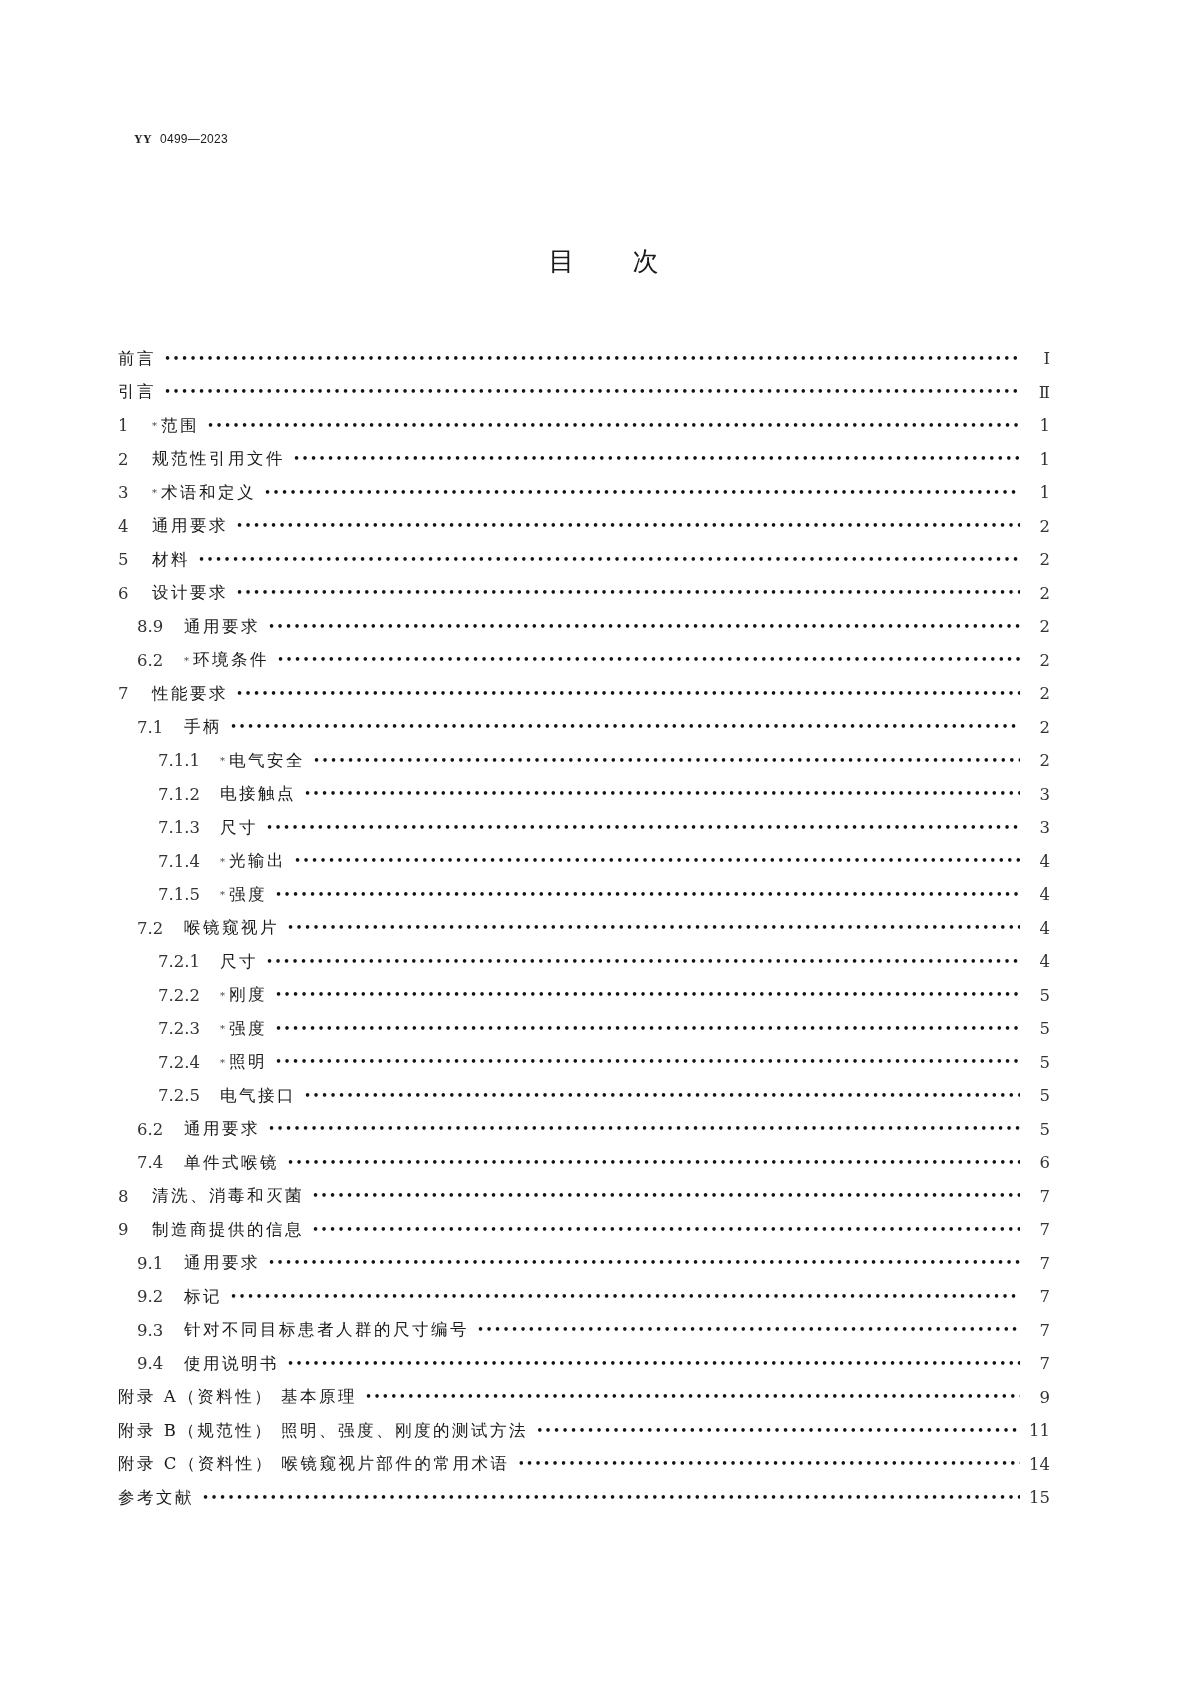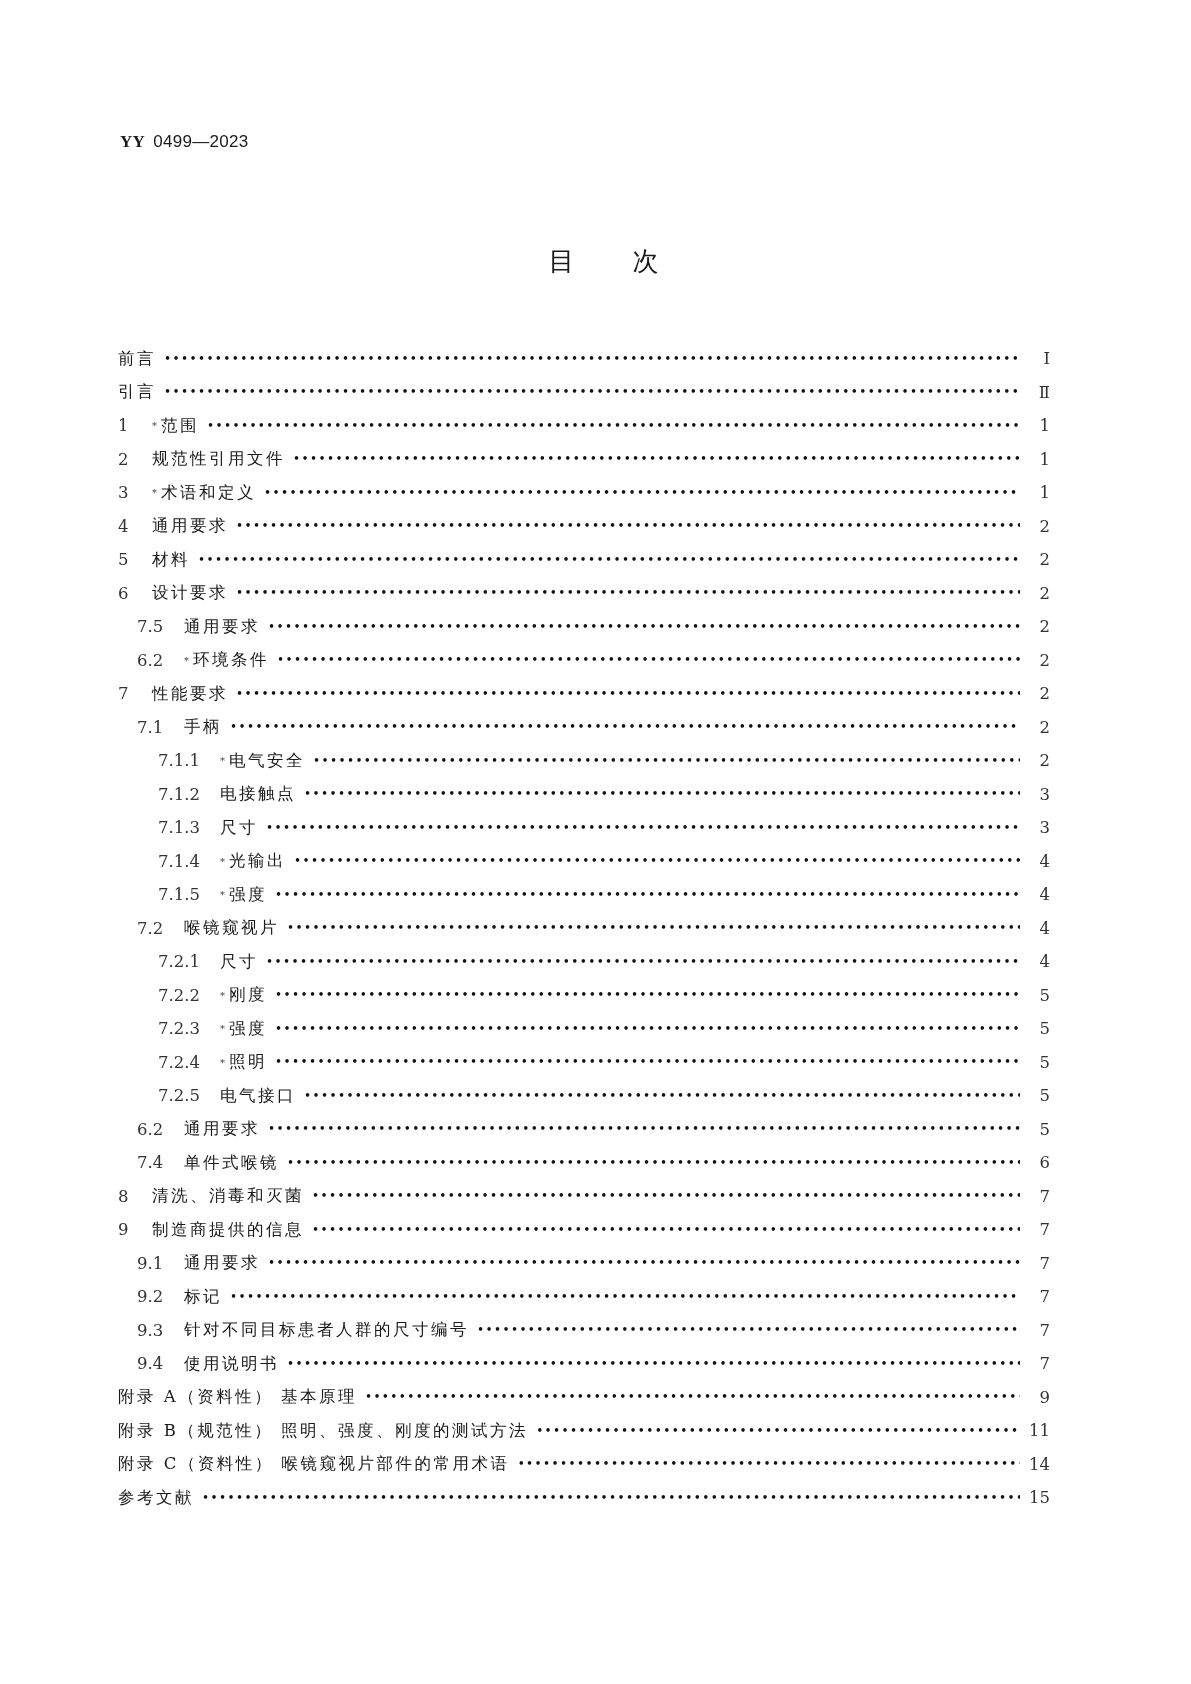--- a/index.html
+++ b/index.html
@@ -1,18 +1,18 @@
 <!DOCTYPE html>
 <html><head>
 <meta charset="utf-8">
 <style>
   html, body { margin: 0; padding: 0; background: #ffffff; }
   body { width: 1191px; height: 1684px; position: relative; overflow: hidden;
          font-family: "DejaVu Serif", "Liberation Serif", serif; color: #1a1a1a; }
-  .std-header { position: absolute; left: 120px; top: 132px; font-size: 17px;
+  .std-header { position: absolute; left: 134px; top: 132px; font-size: 12px;
                 font-family: "Liberation Sans", "DejaVu Sans", sans-serif; letter-spacing: 0.3px; }
   .std-header .yy { font-family: "Liberation Serif", "DejaVu Serif", serif; font-weight: bold; margin-right: 8px; }
   .toc-title { position: absolute; left: 8px; width: 1191px; top: 244px; text-align: center;
                font-family: "DejaVu Sans", "Liberation Sans", sans-serif; font-size: 26px; }
   .toc-title span.ch2 { margin-left: 58px; }
   .toc { position: absolute; left: 118px; top: 342px; width: 932px; }
   .toc-row { height: 33.5px; display: flex; align-items: center; font-size: 16.5px; white-space: nowrap; }
   .toc-row .num { display: inline-block; color: #333; font-family: "DejaVu Serif", serif; }
   .toc-row .entry { display: flex; align-items: center; flex: 1; overflow: hidden; justify-content: space-between; }
   .toc-row .label { letter-spacing: 2.5px; }
@@ -98,21 +98,21 @@
     <div class="toc-row indent-0">
       <div class="entry">
         <span class="num n-w0">6</span>
         <span class="label">设计要求</span>
         <span class="dots">•••••••••••••••••••••••••••••••••••••••••••••••••••••••••••••••••••••••••••••••••••••••••••••••••••••••••••••••••••••••••••••••••••••</span>
       </div>
       <span class="page">2</span>
     </div>
     <div class="toc-row indent-1">
       <div class="entry">
-        <span class="num n-w1">7.5</span>
+        <span class="num n-w1">8.9</span>
         <span class="label">通用要求</span>
         <span class="dots">•••••••••••••••••••••••••••••••••••••••••••••••••••••••••••••••••••••••••••••••••••••••••••••••••••••••••••••••••••••••••••••••••••••</span>
       </div>
       <span class="page">2</span>
     </div>
     <div class="toc-row indent-1">
       <div class="entry">
         <span class="num n-w1">6.2</span>
         <span class="star">*</span>
         <span class="label">环境条件</span>

